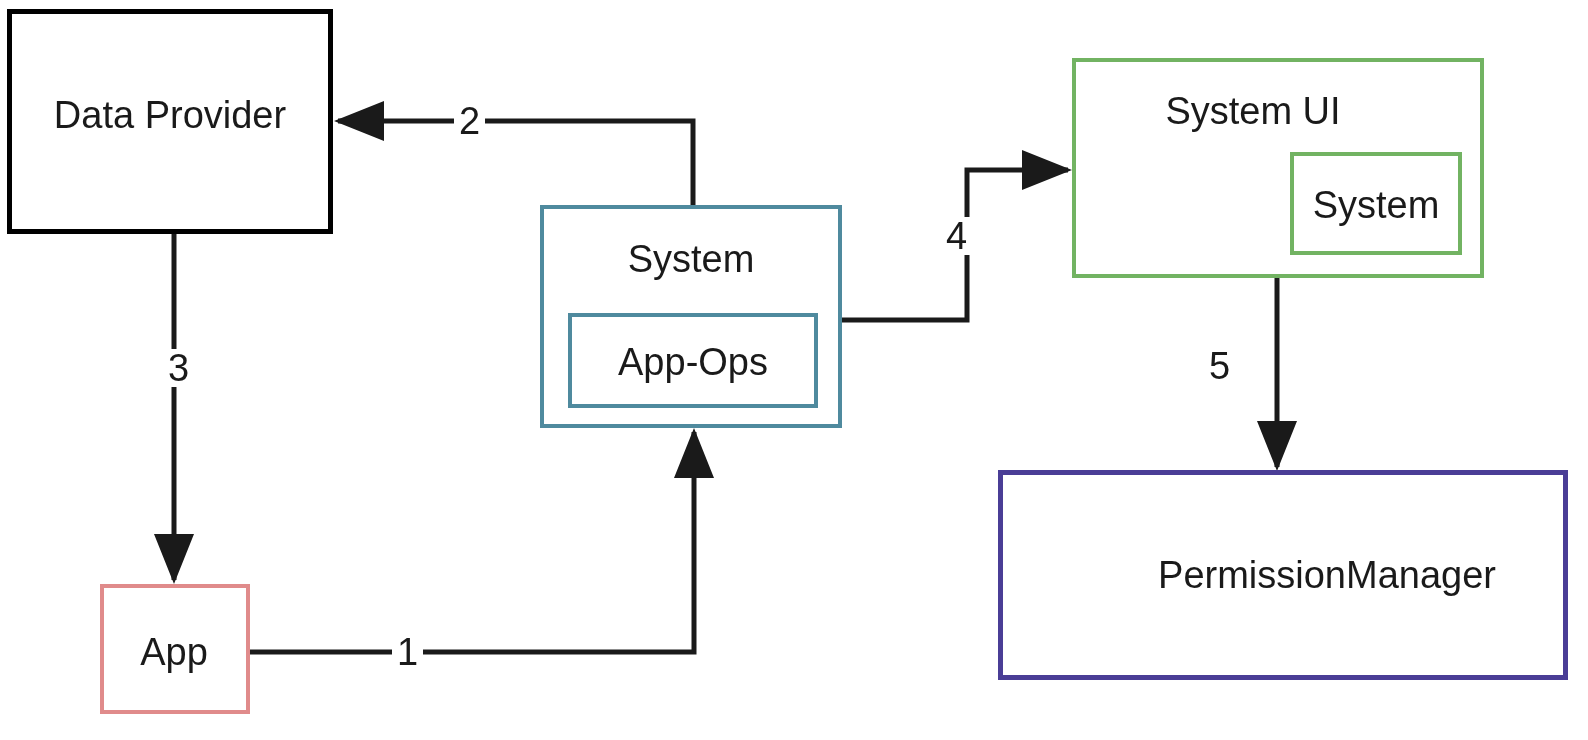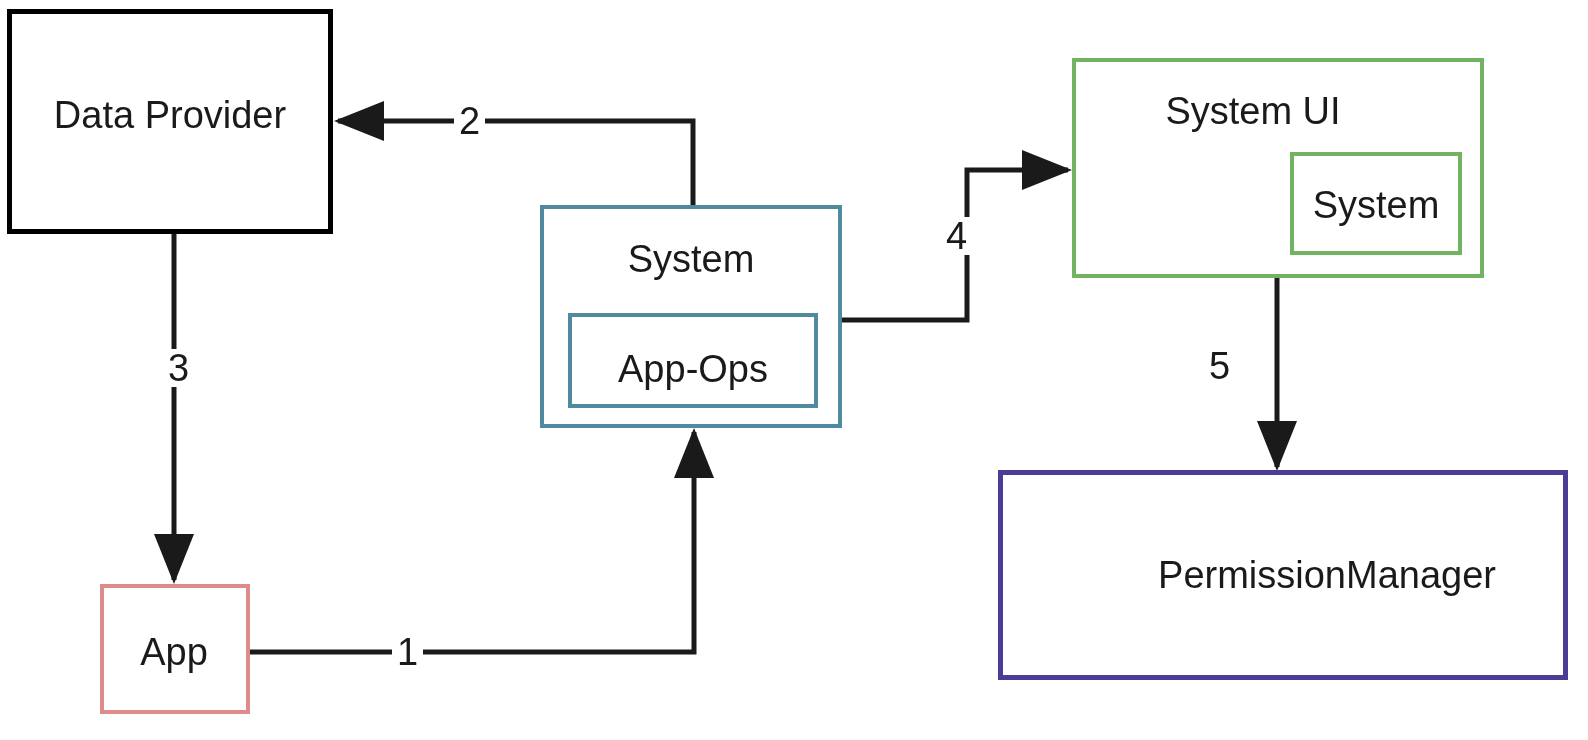--- a/index.html
+++ b/index.html
@@ -74,21 +74,21 @@
   <div class="box" style="left:7px; top:9px; width:326px; height:225px; border:5px solid #000000;"></div>
   <div class="node-label" style="left:0px; top:96px; width:340px;">Data Provider</div>
 
   <div class="box" style="left:100px; top:584px; width:150px; height:130px; border:4px solid #e08b8b;"></div>
   <div class="node-label" style="left:100px; top:633px; width:148px;">App</div>
 
   <div class="box" style="left:540px; top:205px; width:302px; height:223px; border:4px solid #4f8a9e;"></div>
   <div class="node-label" style="left:540px; top:240px; width:302px;">System</div>
 
   <div class="box" style="left:568px; top:313px; width:250px; height:95px; border:4px solid #4f8a9e;"></div>
-  <div class="node-label" style="left:568px; top:350px; width:250px;">App-Ops</div>
+  <div class="node-label" style="left:568px; top:343px; width:250px;">App-Ops</div>
 
   <div class="box" style="left:1072px; top:58px; width:412px; height:220px; border:4px solid #72b362;"></div>
   <div class="node-label" style="left:1072px; top:92px; width:362px;">System UI</div>
 
   <div class="box" style="left:1290px; top:152px; width:172px; height:103px; border:4px solid #72b362;"></div>
   <div class="node-label" style="left:1290px; top:186px; width:172px;">System</div>
 
   <div class="box" style="left:998px; top:470px; width:570px; height:210px; border:5px solid #4a3d96;"></div>
   <div class="node-label" style="left:1052px; top:556px; width:550px;">PermissionManager</div>
 

